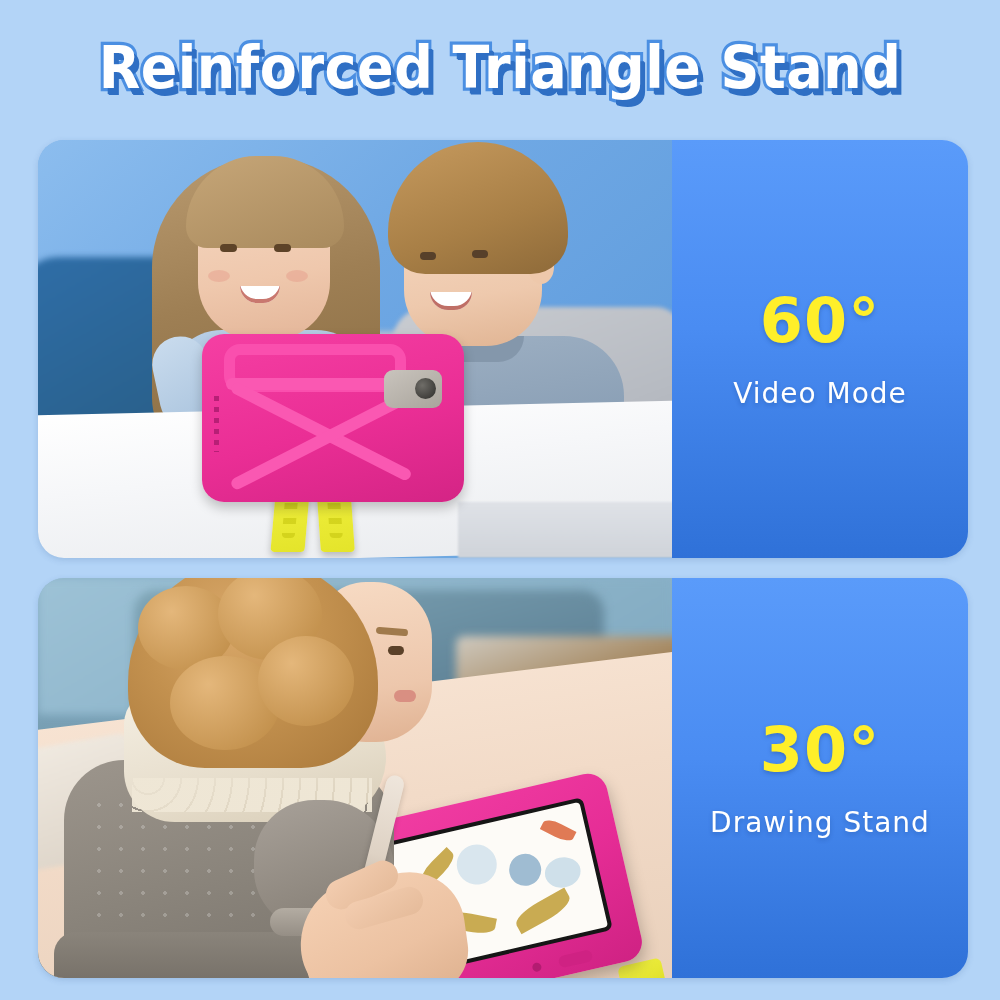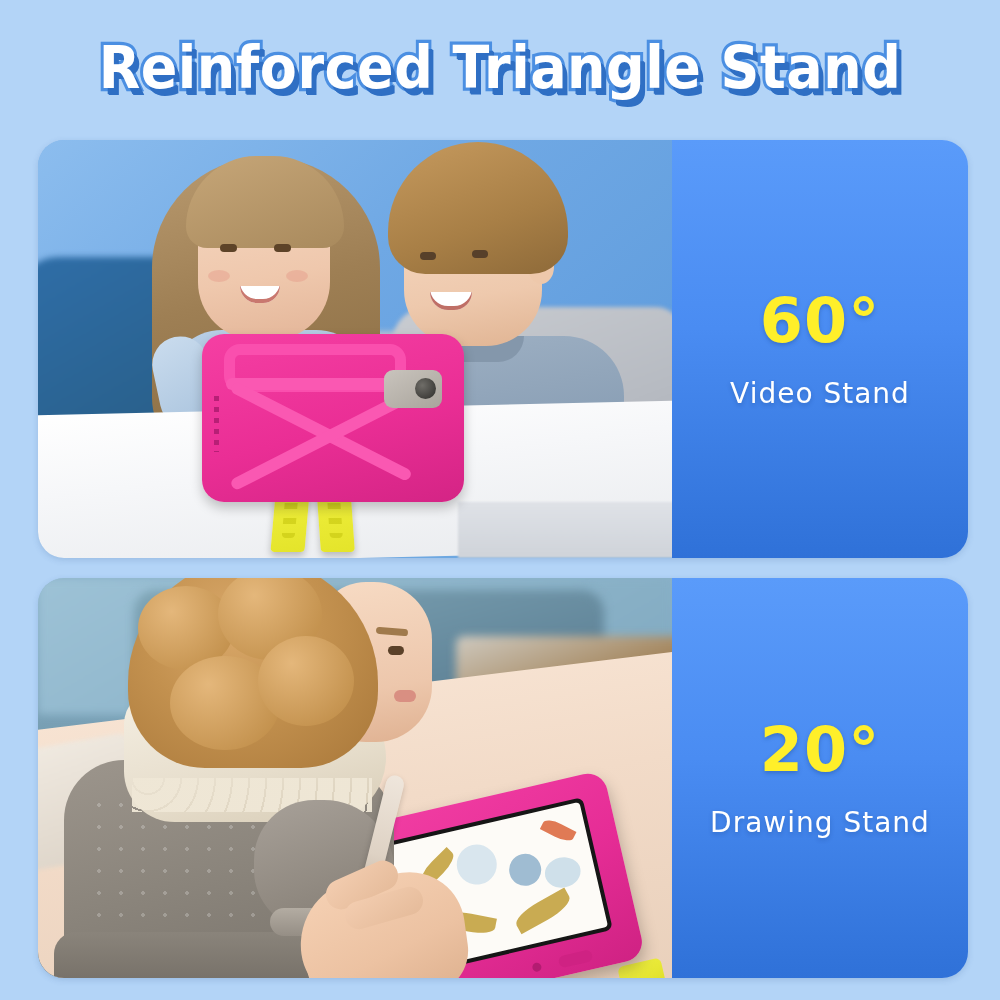--- a/index.html
+++ b/index.html
@@ -340,21 +340,21 @@
       <div class="case1-vbar"></div>
       <div class="case1-x"></div>
       <div class="case1-ports"></div>
       <div class="case1-cam"></div>
       <div class="case1-lens"></div>
     </div>
   </div>
 
   <div class="info">
     <div class="angle">60°</div>
-    <div class="mode">Video Stand</div>
+    <div class="mode">Video Mode</div>
   </div>
 </div>
 
 <div class="panel" id="panel-2">
 
   <div class="photo">
     <div class="p2-bg"></div>
     <div class="p2-wall"></div>
     <div class="p2-sofa"></div>
     <div class="p2-sofa-leg a"></div>
@@ -406,16 +406,16 @@
       <div class="g2-arm"></div>
     </div>
 
     <div class="stylus"></div>
     <div class="hand2"></div>
     <div class="finger fa"></div>
     <div class="finger fb"></div>
   </div>
 
   <div class="info">
-    <div class="angle">20°</div>
+    <div class="angle">30°</div>
     <div class="mode">Drawing Stand</div>
   </div>
 </div>
 
 </body></html>

